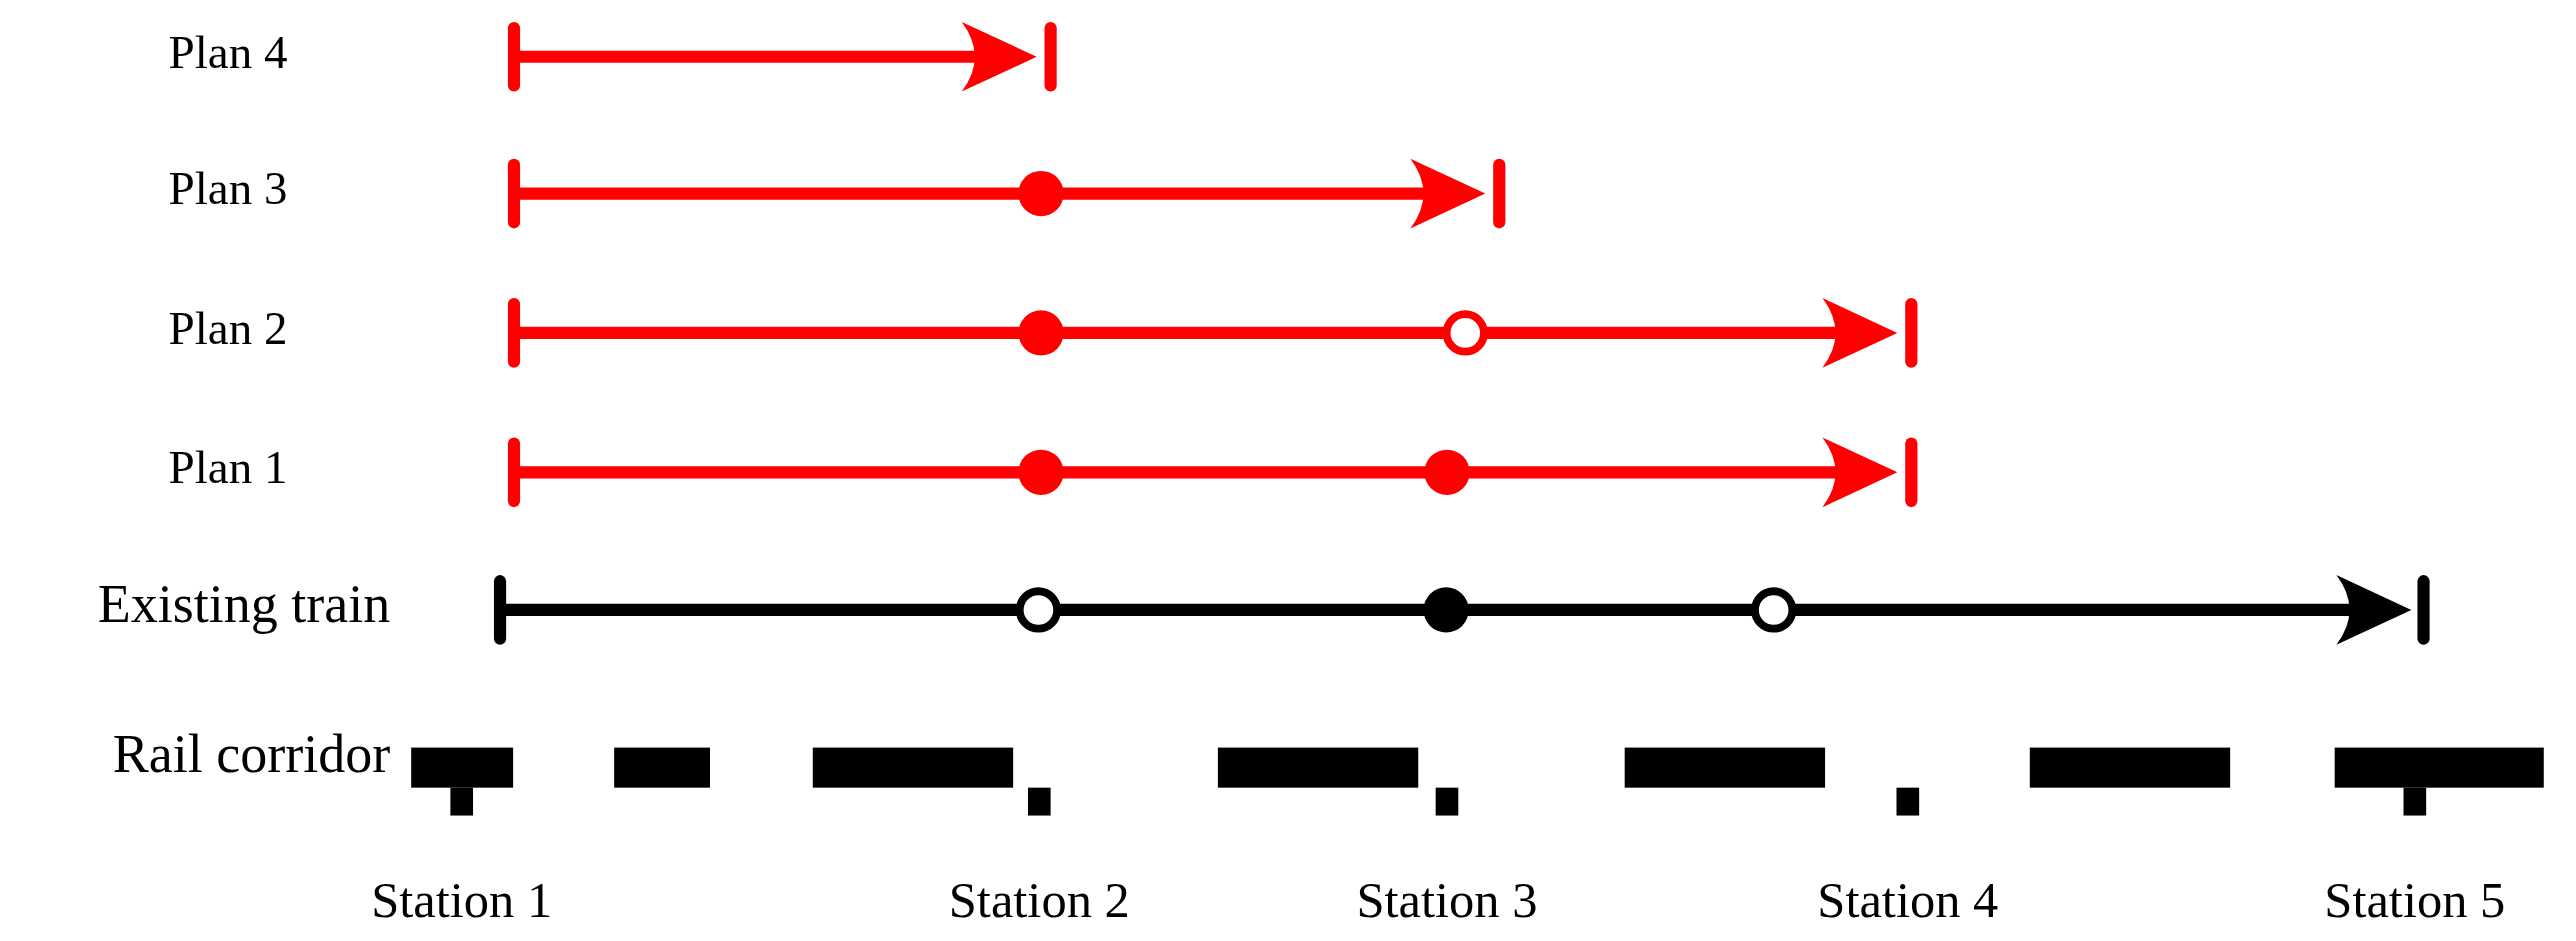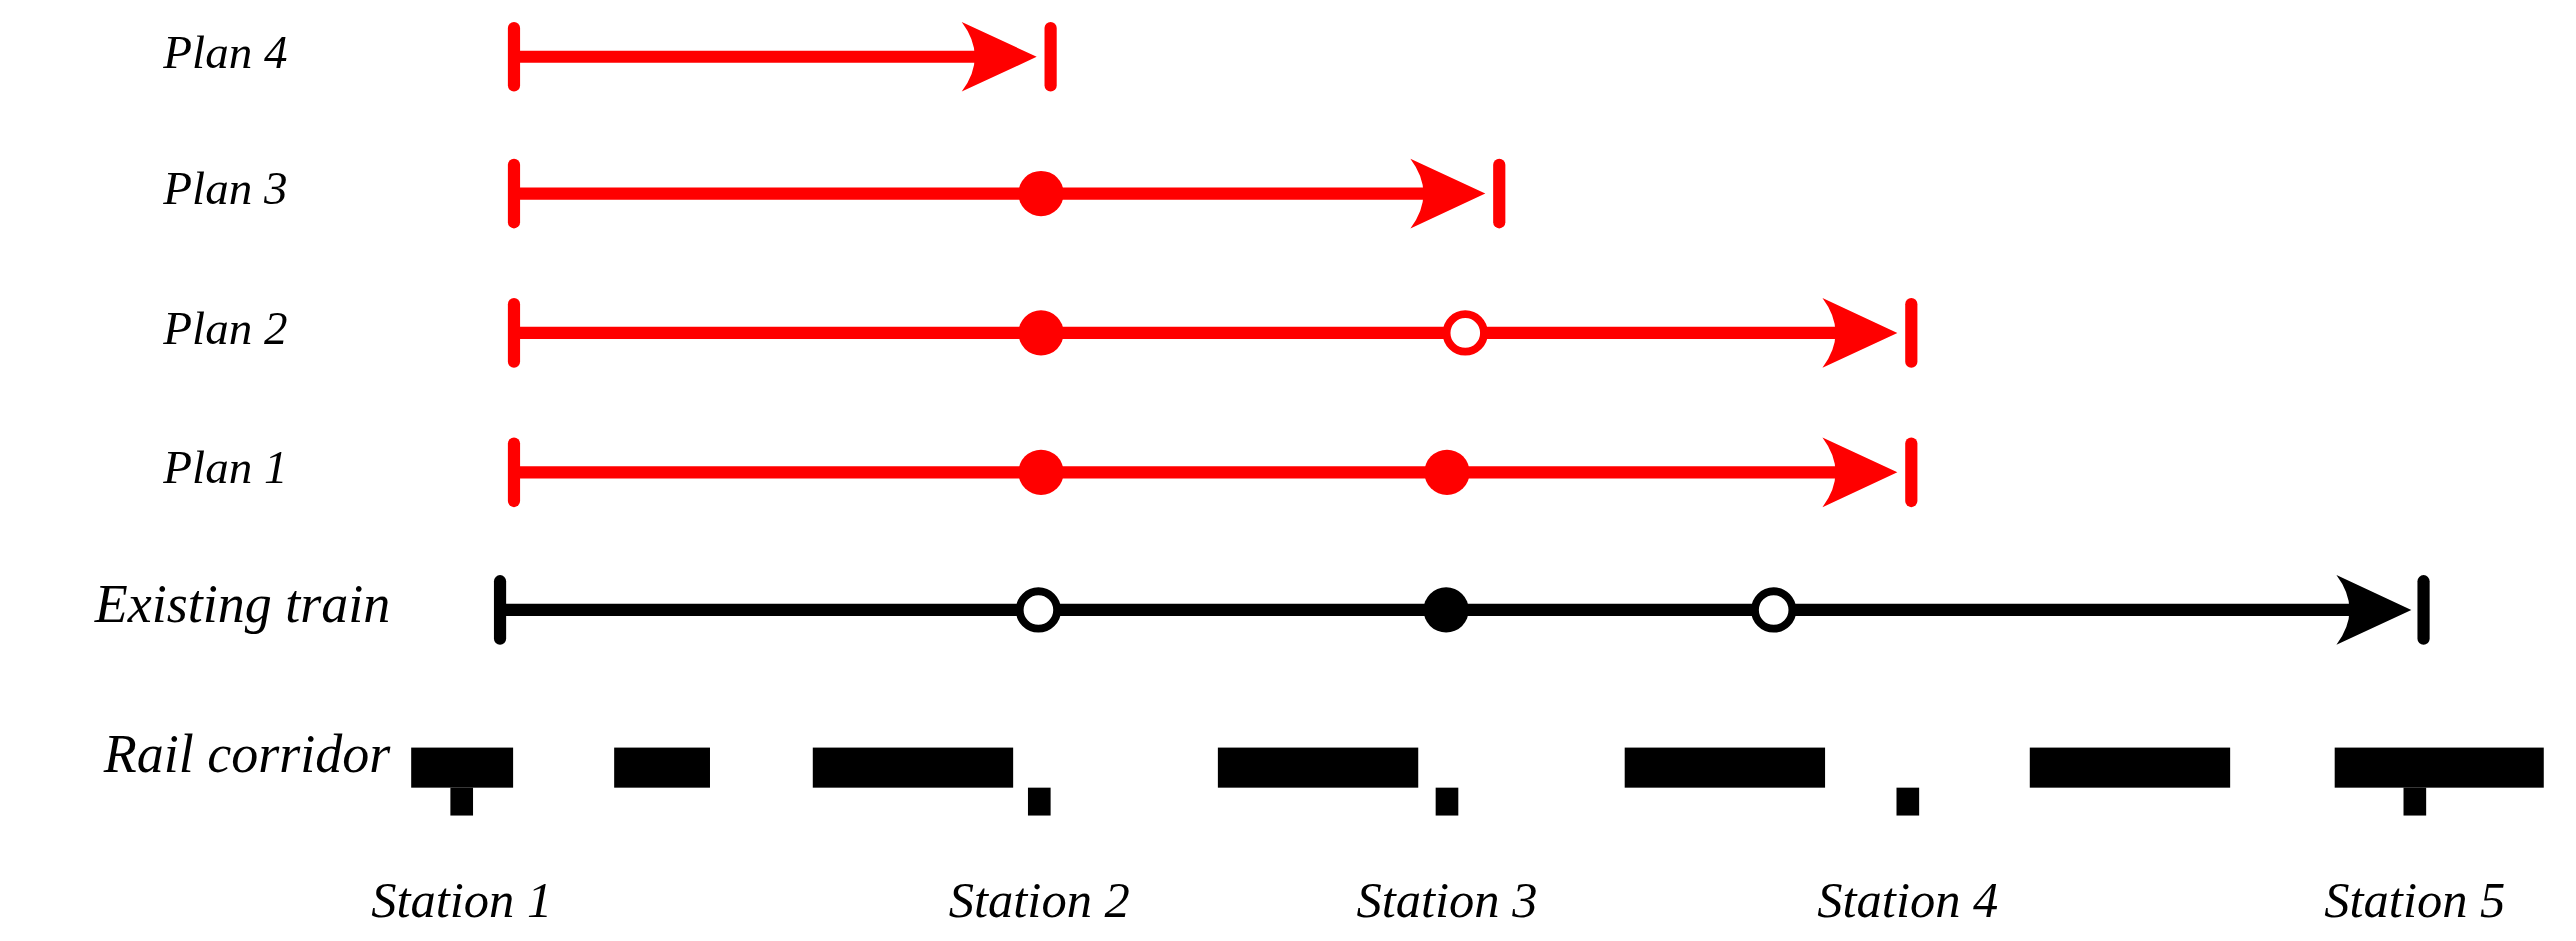--- a/index.html
+++ b/index.html
@@ -11,21 +11,20 @@
   body {
     width: 2576px;
     height: 942px;
     overflow: hidden;
     font-family: "Liberation Serif", "DejaVu Serif", serif;
   }
   #diagram-root {
     position: relative;
     width: 2576px;
     height: 942px;
-    font-style: italic;
   }
   svg#diagram {
     display: block;
     width: 2576px;
     height: 942px;
   }
   .row-label {
     font-family: "Liberation Serif", "DejaVu Serif", serif;
     fill: #000000;
     text-anchor: end;

